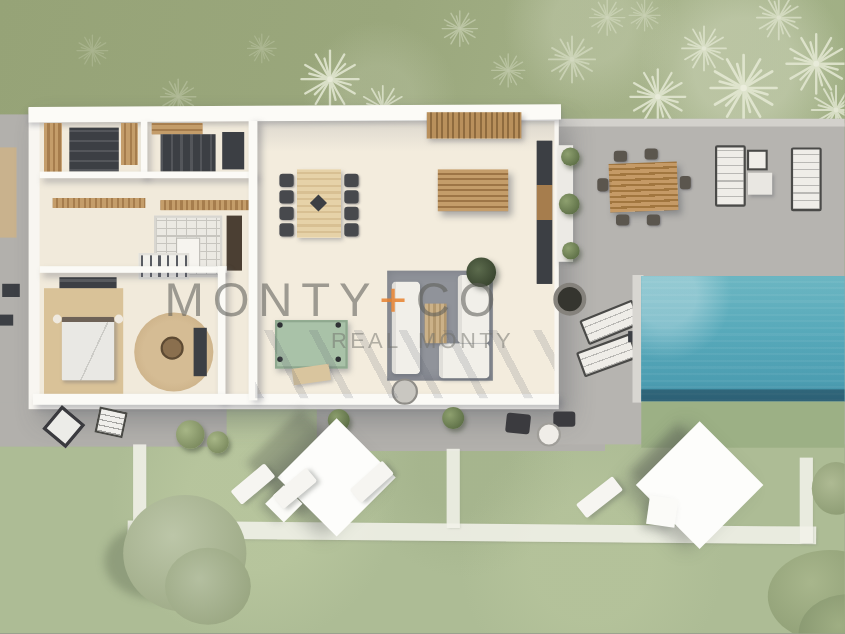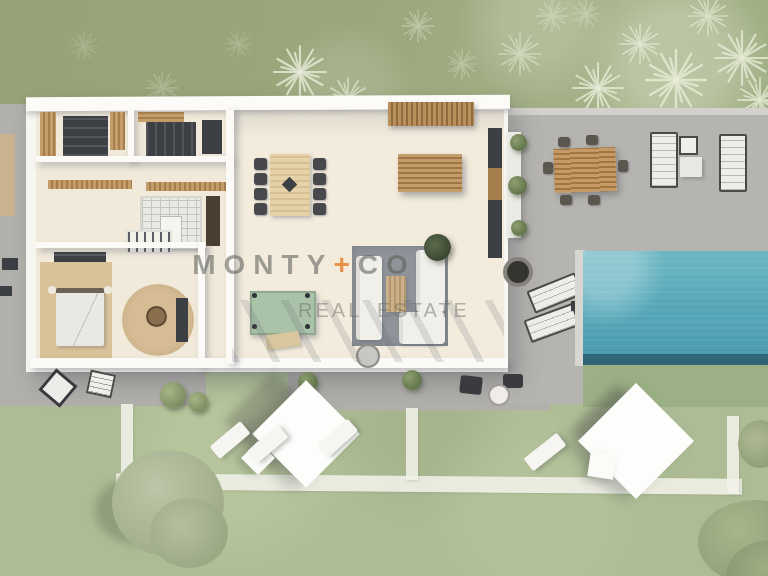--- a/index.html
+++ b/index.html
@@ -23,21 +23,21 @@
         background-image:repeating-linear-gradient(0deg,rgba(120,120,118,.45) 0 1px,transparent 1px 7px);}
   .lounger-flat{background:#f6f5f1;border-radius:2px;box-shadow:2px 3px 4px rgba(90,95,90,.35);}
   .bush{border-radius:50%;background:radial-gradient(circle at 35% 35%,#8ea06f,#5f7148 75%);
         box-shadow:2px 3px 4px rgba(70,80,60,.5);}
   .tree{border-radius:50%;}
   .path{background:rgba(241,241,233,.88);box-shadow:1px 1px 2px rgba(130,135,120,.3);}
   .canopy{background:var(--canopy_white,#fdfdfb);transform:rotate(45deg);
         box-shadow:-8px 10px 16px rgba(80,85,78,.38);}
   .shadow-blob{filter:blur(4px);}
   .watermark{left:0;top:0;width:768px;pointer-events:none;text-align:center;}
-  .wm-brand{position:absolute;left:0;top:249px;width:608px;font-size:28px;font-weight:700;
+  .wm-brand{position:absolute;left:0;top:249px;width:608px;font-size:43px;font-weight:400;
         letter-spacing:8px;color:rgba(95,94,90,.58);}
   .wm-plus{color:var(--accent_orange,#e8822f);opacity:.85;}
   .wm-tag{position:absolute;left:0;top:299px;width:768px;font-size:20px;font-weight:400;
         letter-spacing:3px;word-spacing:7px;color:rgba(112,112,106,.5);}
 </style>
 </head>
 <body>
 
 <div class="scene">
 
@@ -265,16 +265,16 @@
   <div class="abs tree shadow-blob" style="left:95px;top:475px;width:95px;height:70px;background:rgba(88,100,76,.35);"></div>
   <div class="abs tree" style="left:112px;top:450px;width:112px;height:106px;
               background:radial-gradient(circle at 40% 35%,#bcc6a8,#a2ae8b 70%,#93a07c 100%);"></div>
   <div class="abs tree" style="left:150px;top:498px;width:78px;height:70px;background:radial-gradient(circle at 40% 40%,#b4bfa0,#99a681 80%);"></div>
   <div class="abs tree" style="left:698px;top:500px;width:112px;height:84px;background:radial-gradient(circle at 35% 35%,#a8b68c,#8a9a71 80%);"></div>
   <div class="abs tree" style="left:726px;top:540px;width:92px;height:72px;background:radial-gradient(circle at 40% 40%,#9fae83,#80906a 80%);"></div>
   <div class="abs tree" style="left:738px;top:420px;width:44px;height:48px;background:radial-gradient(circle at 40% 40%,#aeba93,#8d9c74 80%);"></div>
 
   <div class="watermark abs">
     <div class="wm-brand"><span>MONTY</span><span class="wm-plus">+</span><span>CO</span></div>
-    <div class="wm-tag">REAL ESTATE</div>
+    <div class="wm-tag">REAL MONTY</div>
   </div>
 
 </div>
 
 </body></html>

